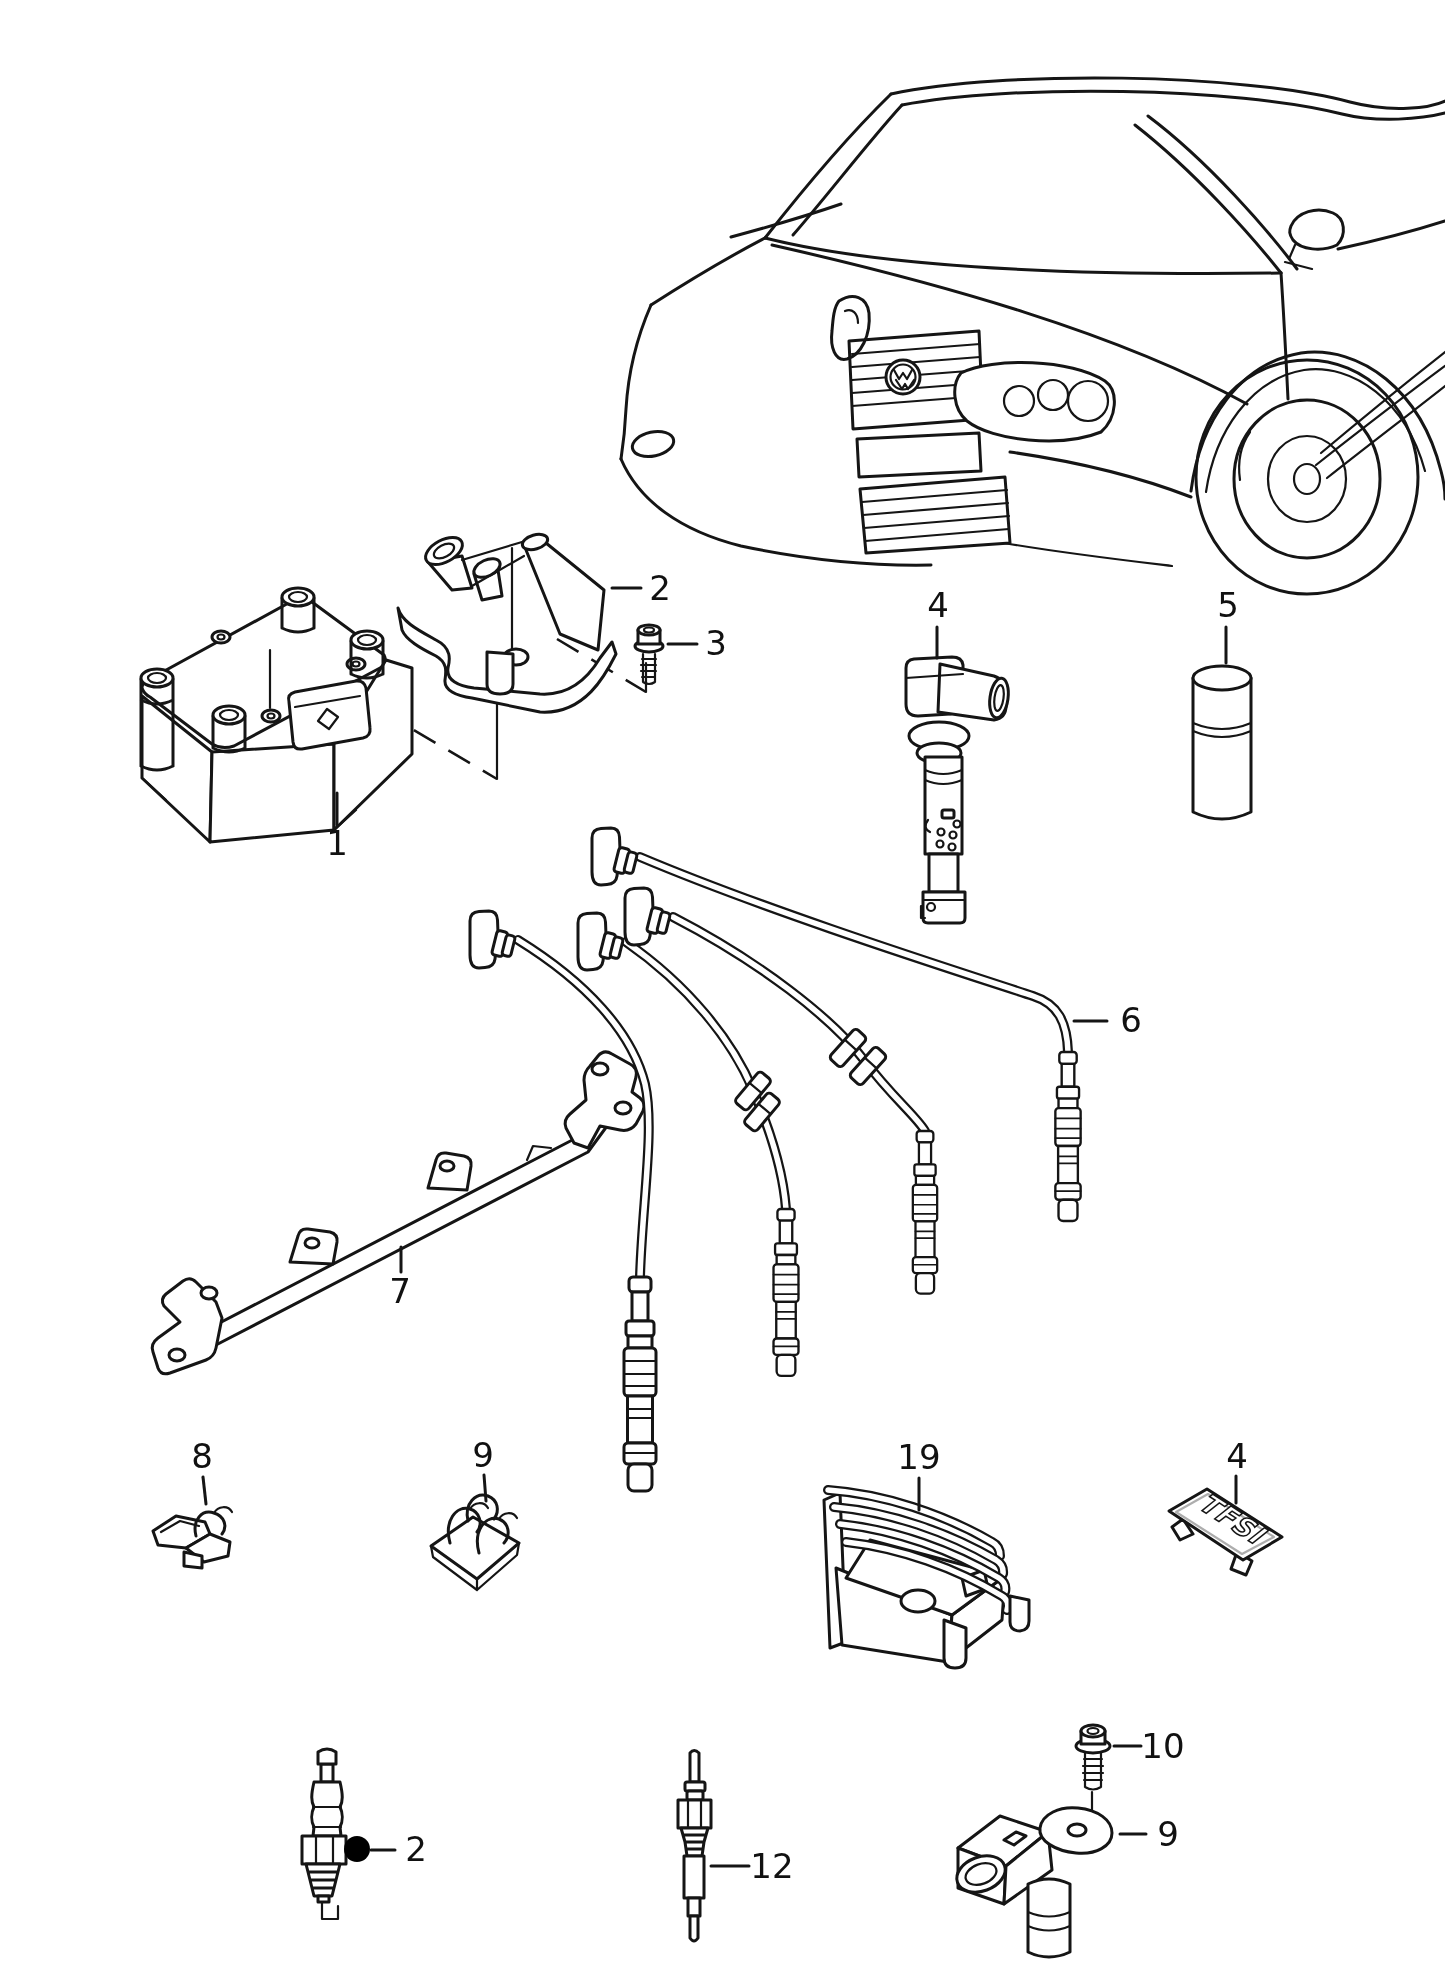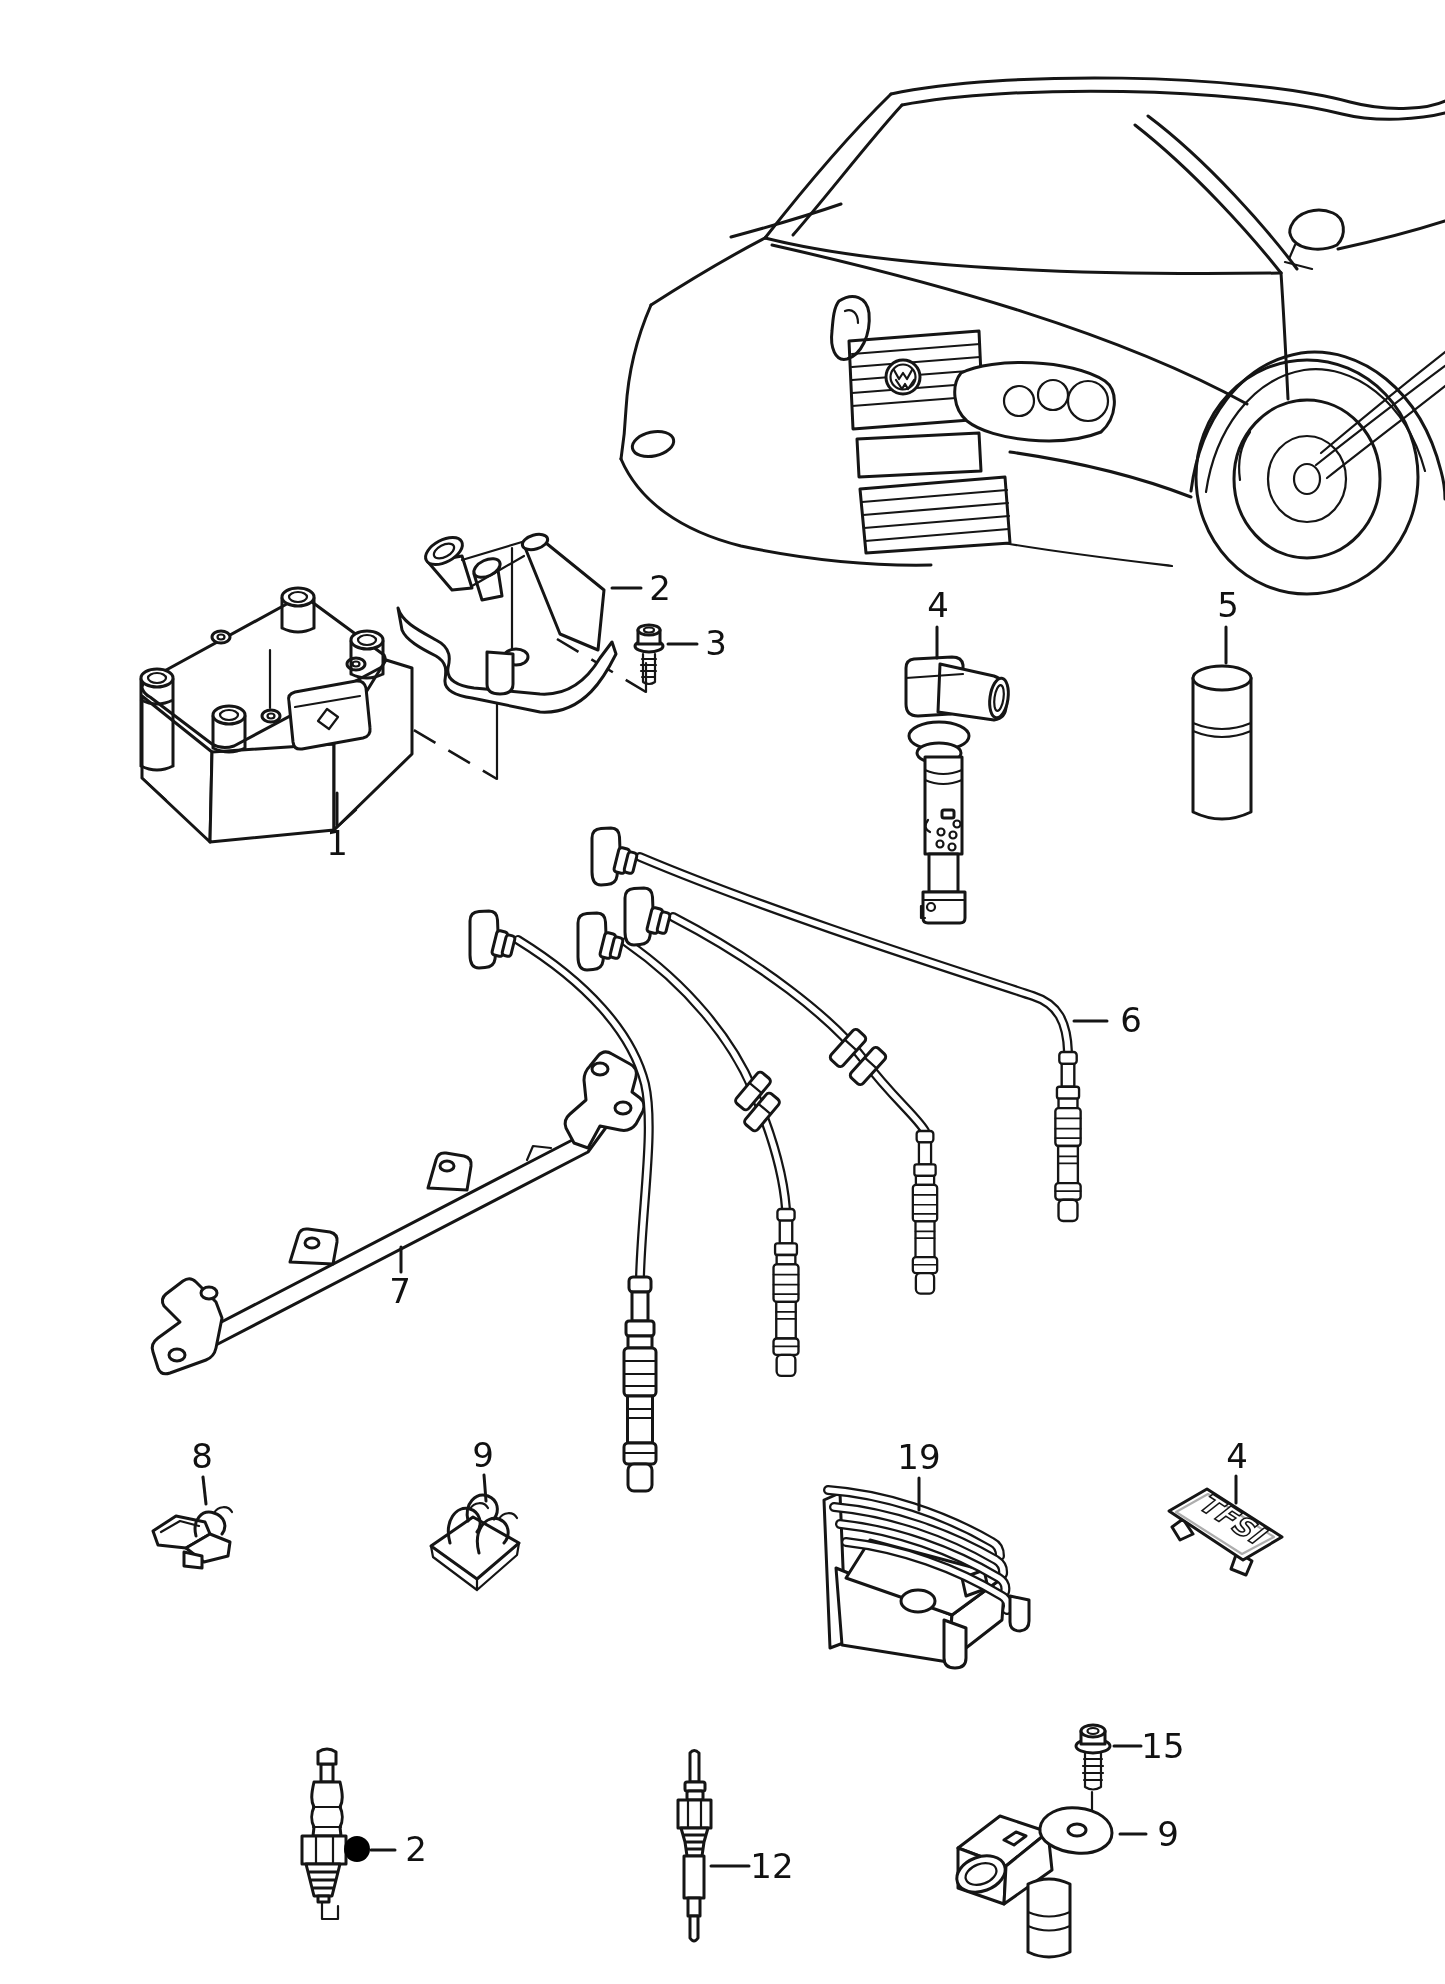--- a/index.html
+++ b/index.html
@@ -399,15 +399,15 @@
 <div class="part-label" style="left:1228px;top:605px">5</div>
 <div class="part-label" style="left:1131px;top:1020px">6</div>
 <div class="part-label" style="left:400px;top:1291px">7</div>
 <div class="part-label" style="left:202px;top:1456px">8</div>
 <div class="part-label" style="left:483px;top:1455px">9</div>
 <div class="part-label" style="left:919px;top:1457px">19</div>
 <div class="part-label" style="left:1237px;top:1456px">4</div>
 <div class="part-label" style="left:416px;top:1849px">2</div>
 <div class="part-label" style="left:772px;top:1866px">12</div>
 <div class="part-label" style="left:1168px;top:1834px">9</div>
-<div class="part-label" style="left:1163px;top:1746px">15</div>
+<div class="part-label" style="left:1163px;top:1746px">10</div>
 
 </div>
 
 </body></html>

